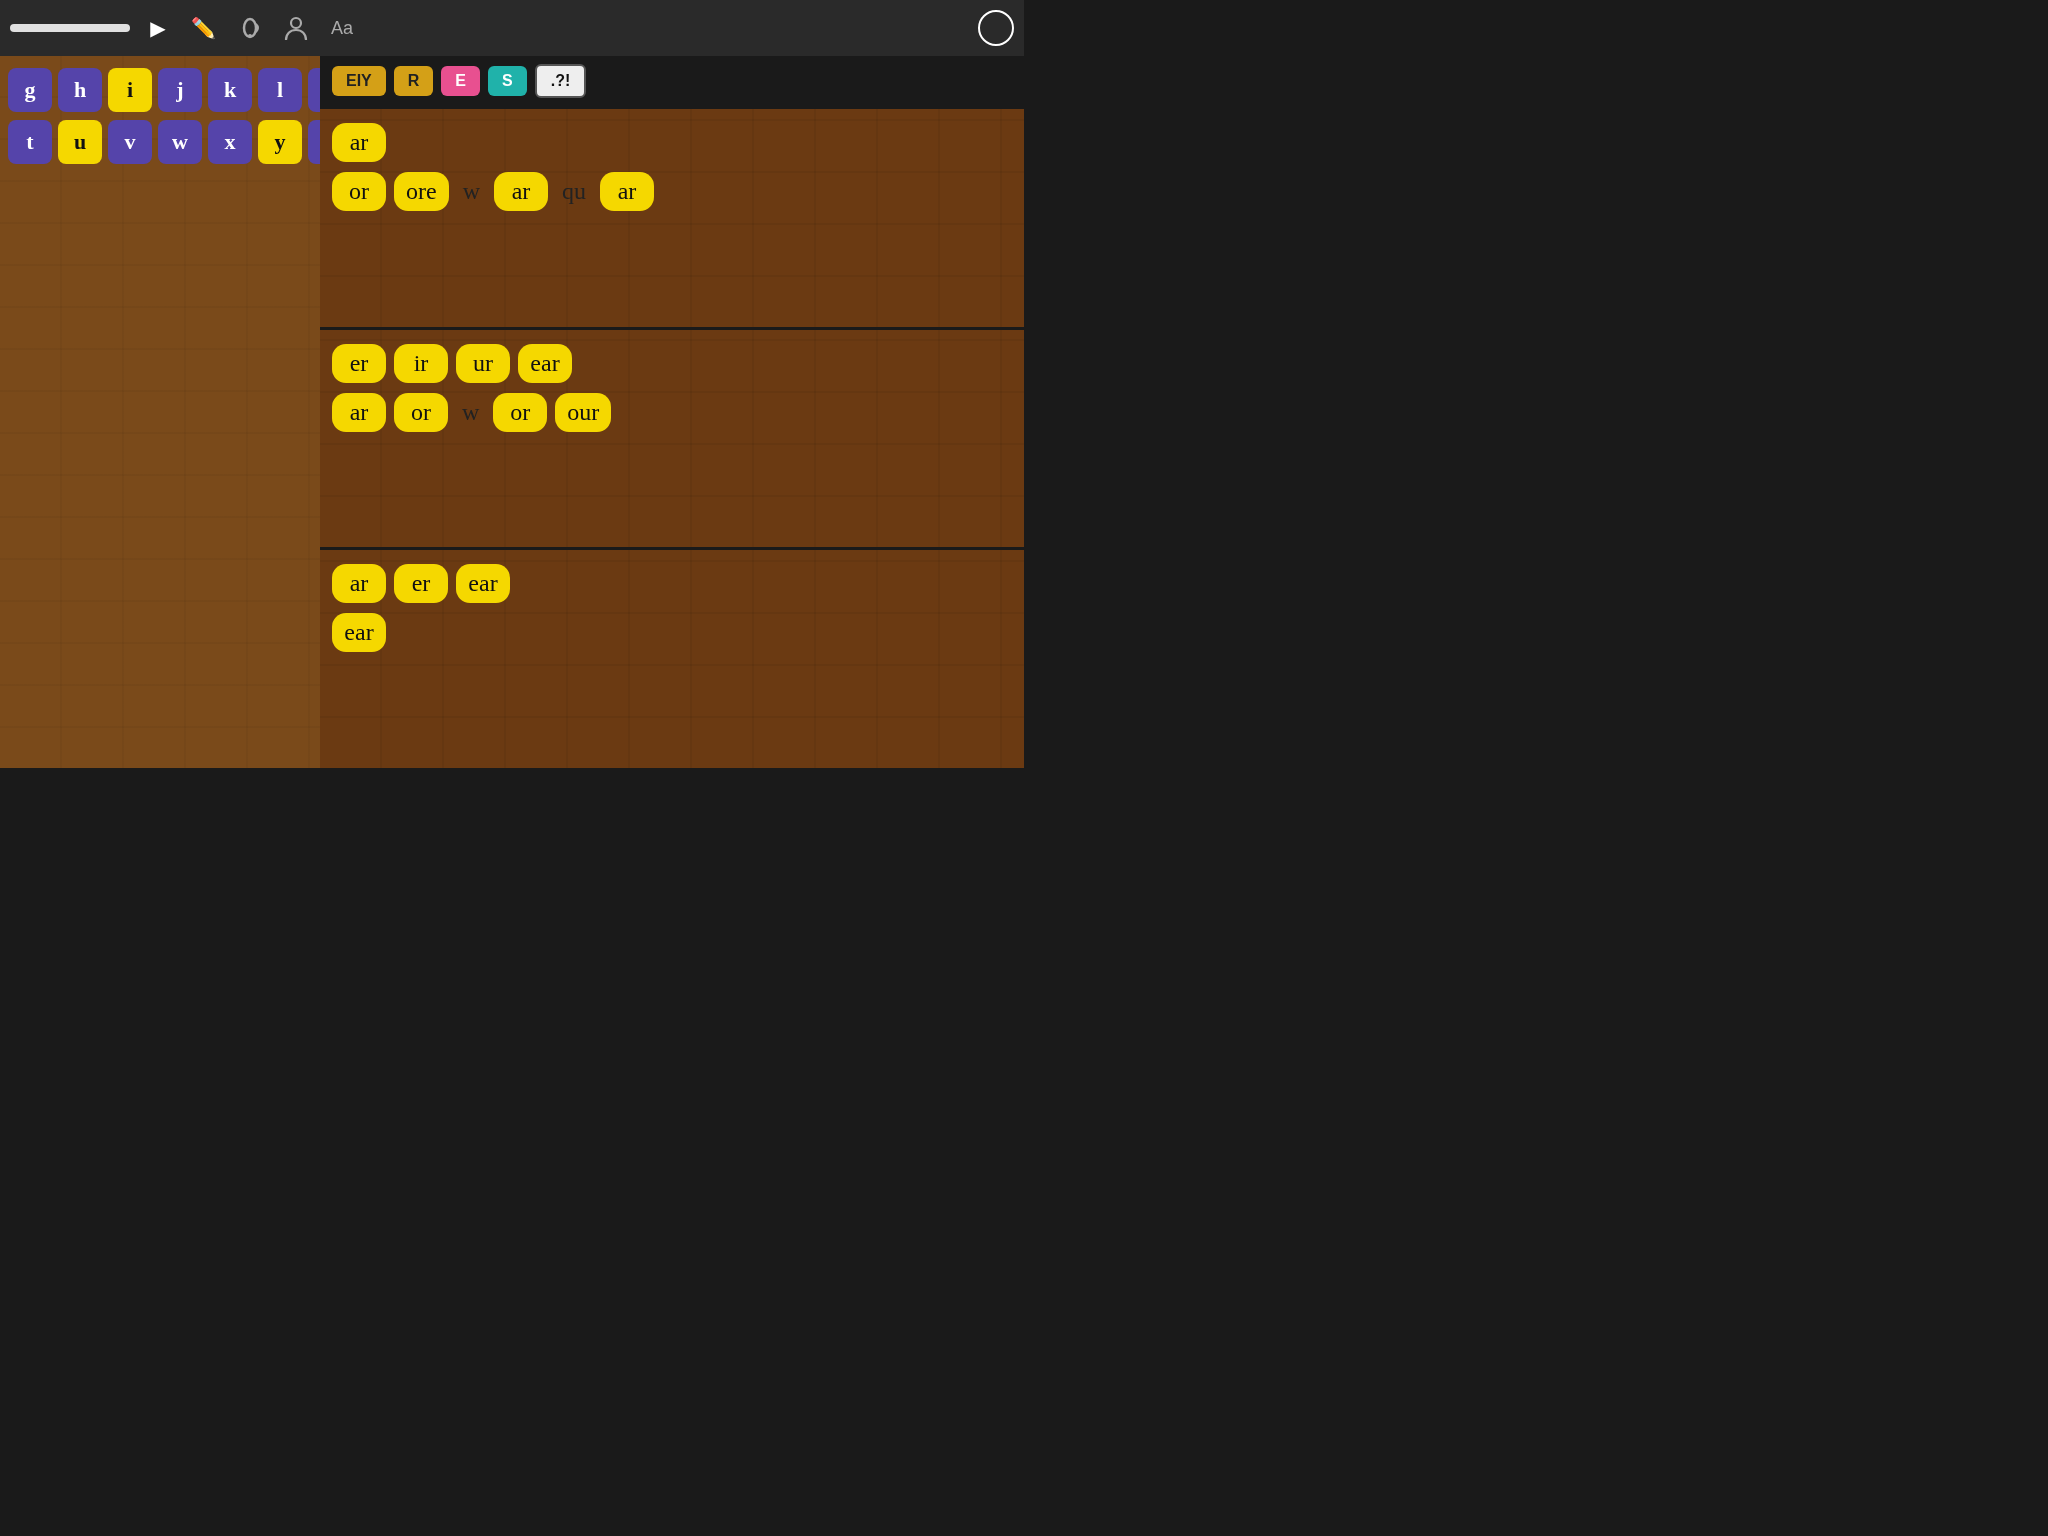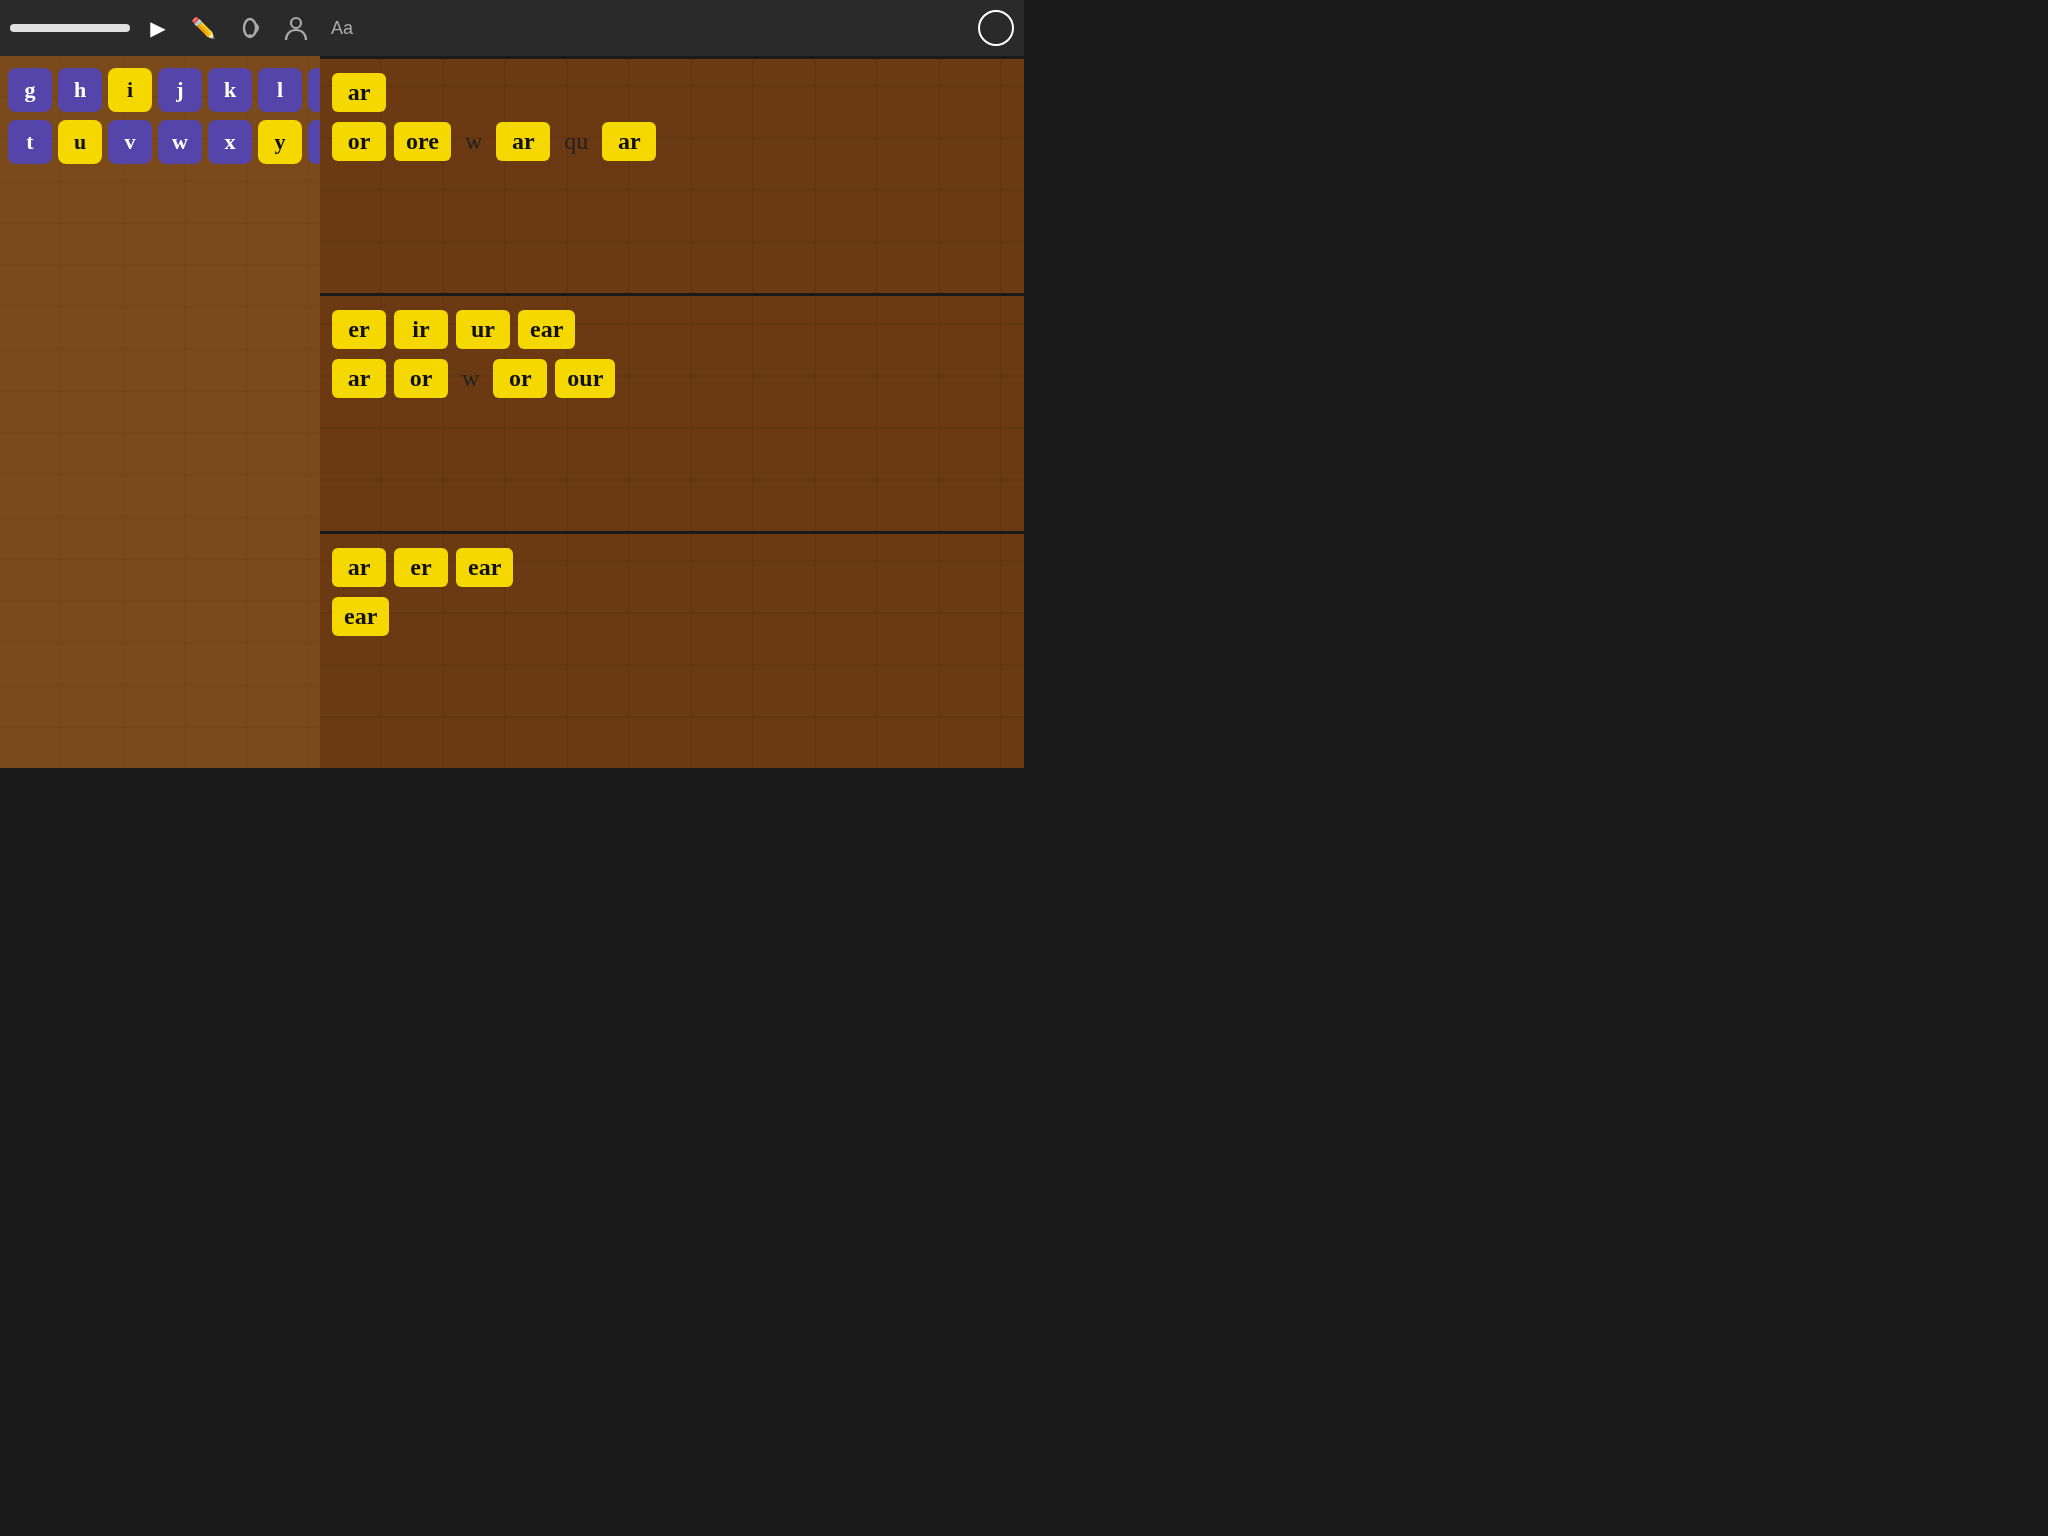--- a/index.html
+++ b/index.html
@@ -173,24 +173,24 @@
       overflow: hidden;
     }
     .word-row {
       display: flex;
       gap: 8px;
       align-items: center;
       flex-wrap: wrap;
     }
     .tile {
       background: #f5d800;
-      border-radius: 6px;
+      border-radius: 14px;
       padding: 6px 12px;
       font-size: 24px;
-      font-weight: bold;
+      font-weight: normal;
       color: #111;
       cursor: pointer;
       min-width: 54px;
       text-align: center;
       font-family: 'Comic Sans MS', cursive;
     }
     .tile-text {
       color: #222;
       font-size: 24px;
       font-family: 'Comic Sans MS', cursive;
@@ -255,20 +255,27 @@
         <div class="key key-purple">v</div>
         <div class="key key-purple">w</div>
         <div class="key key-purple">x</div>
         <div class="key key-yellow">y</div>
         <div class="key key-purple">z</div>
       </div>
   </div>
 
   <div class="right-panel">
 
+    <div class="filter-row" id="filter-row">
+        <button class="filter-btn filter-eiy">EIY</button>
+        <button class="filter-btn filter-r">R</button>
+        <button class="filter-btn filter-e">E</button>
+        <button class="filter-btn filter-s">S</button>
+        <button class="filter-btn filter-punc">.?!</button>
+      </div>
 
     <div class="right-panel-inner" id="word-sections">
         <div class="word-section">
           <div class="word-row">
             <div class="tile">ar</div>
           </div>
           <div class="word-row">
             <div class="tile">or</div>
             <div class="tile">ore</div>
             <div class="tile-text">w</div>

